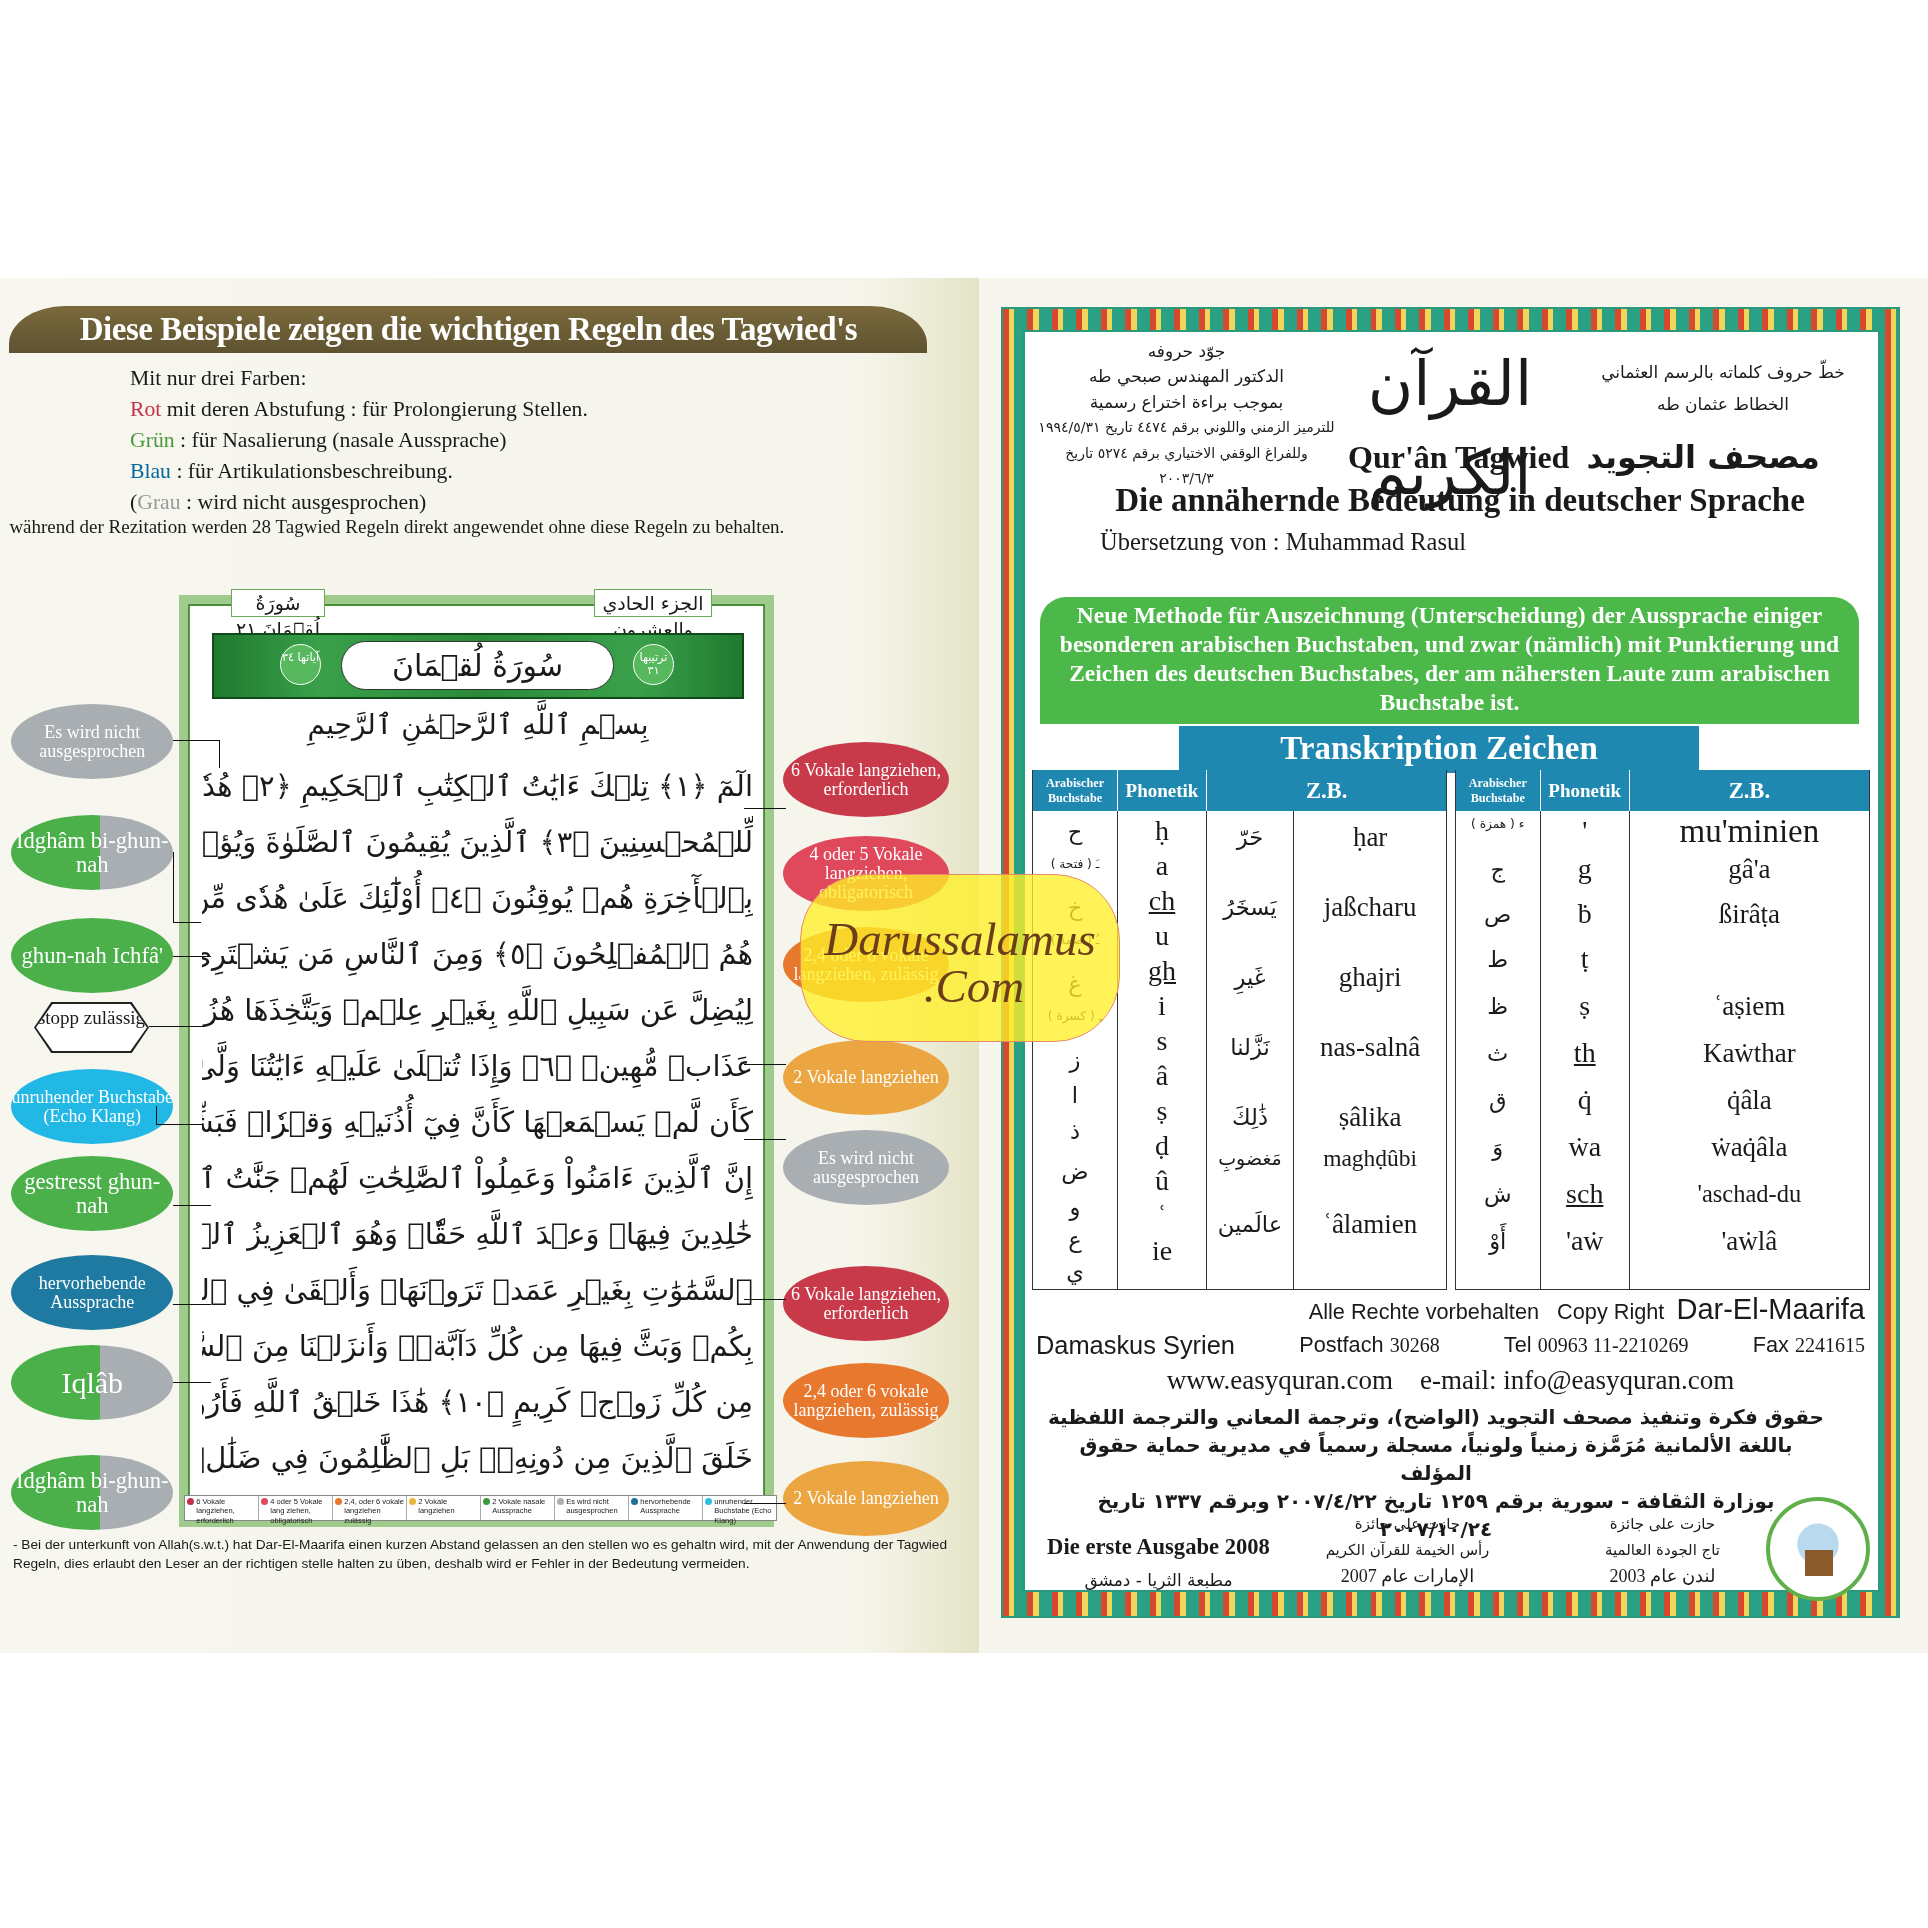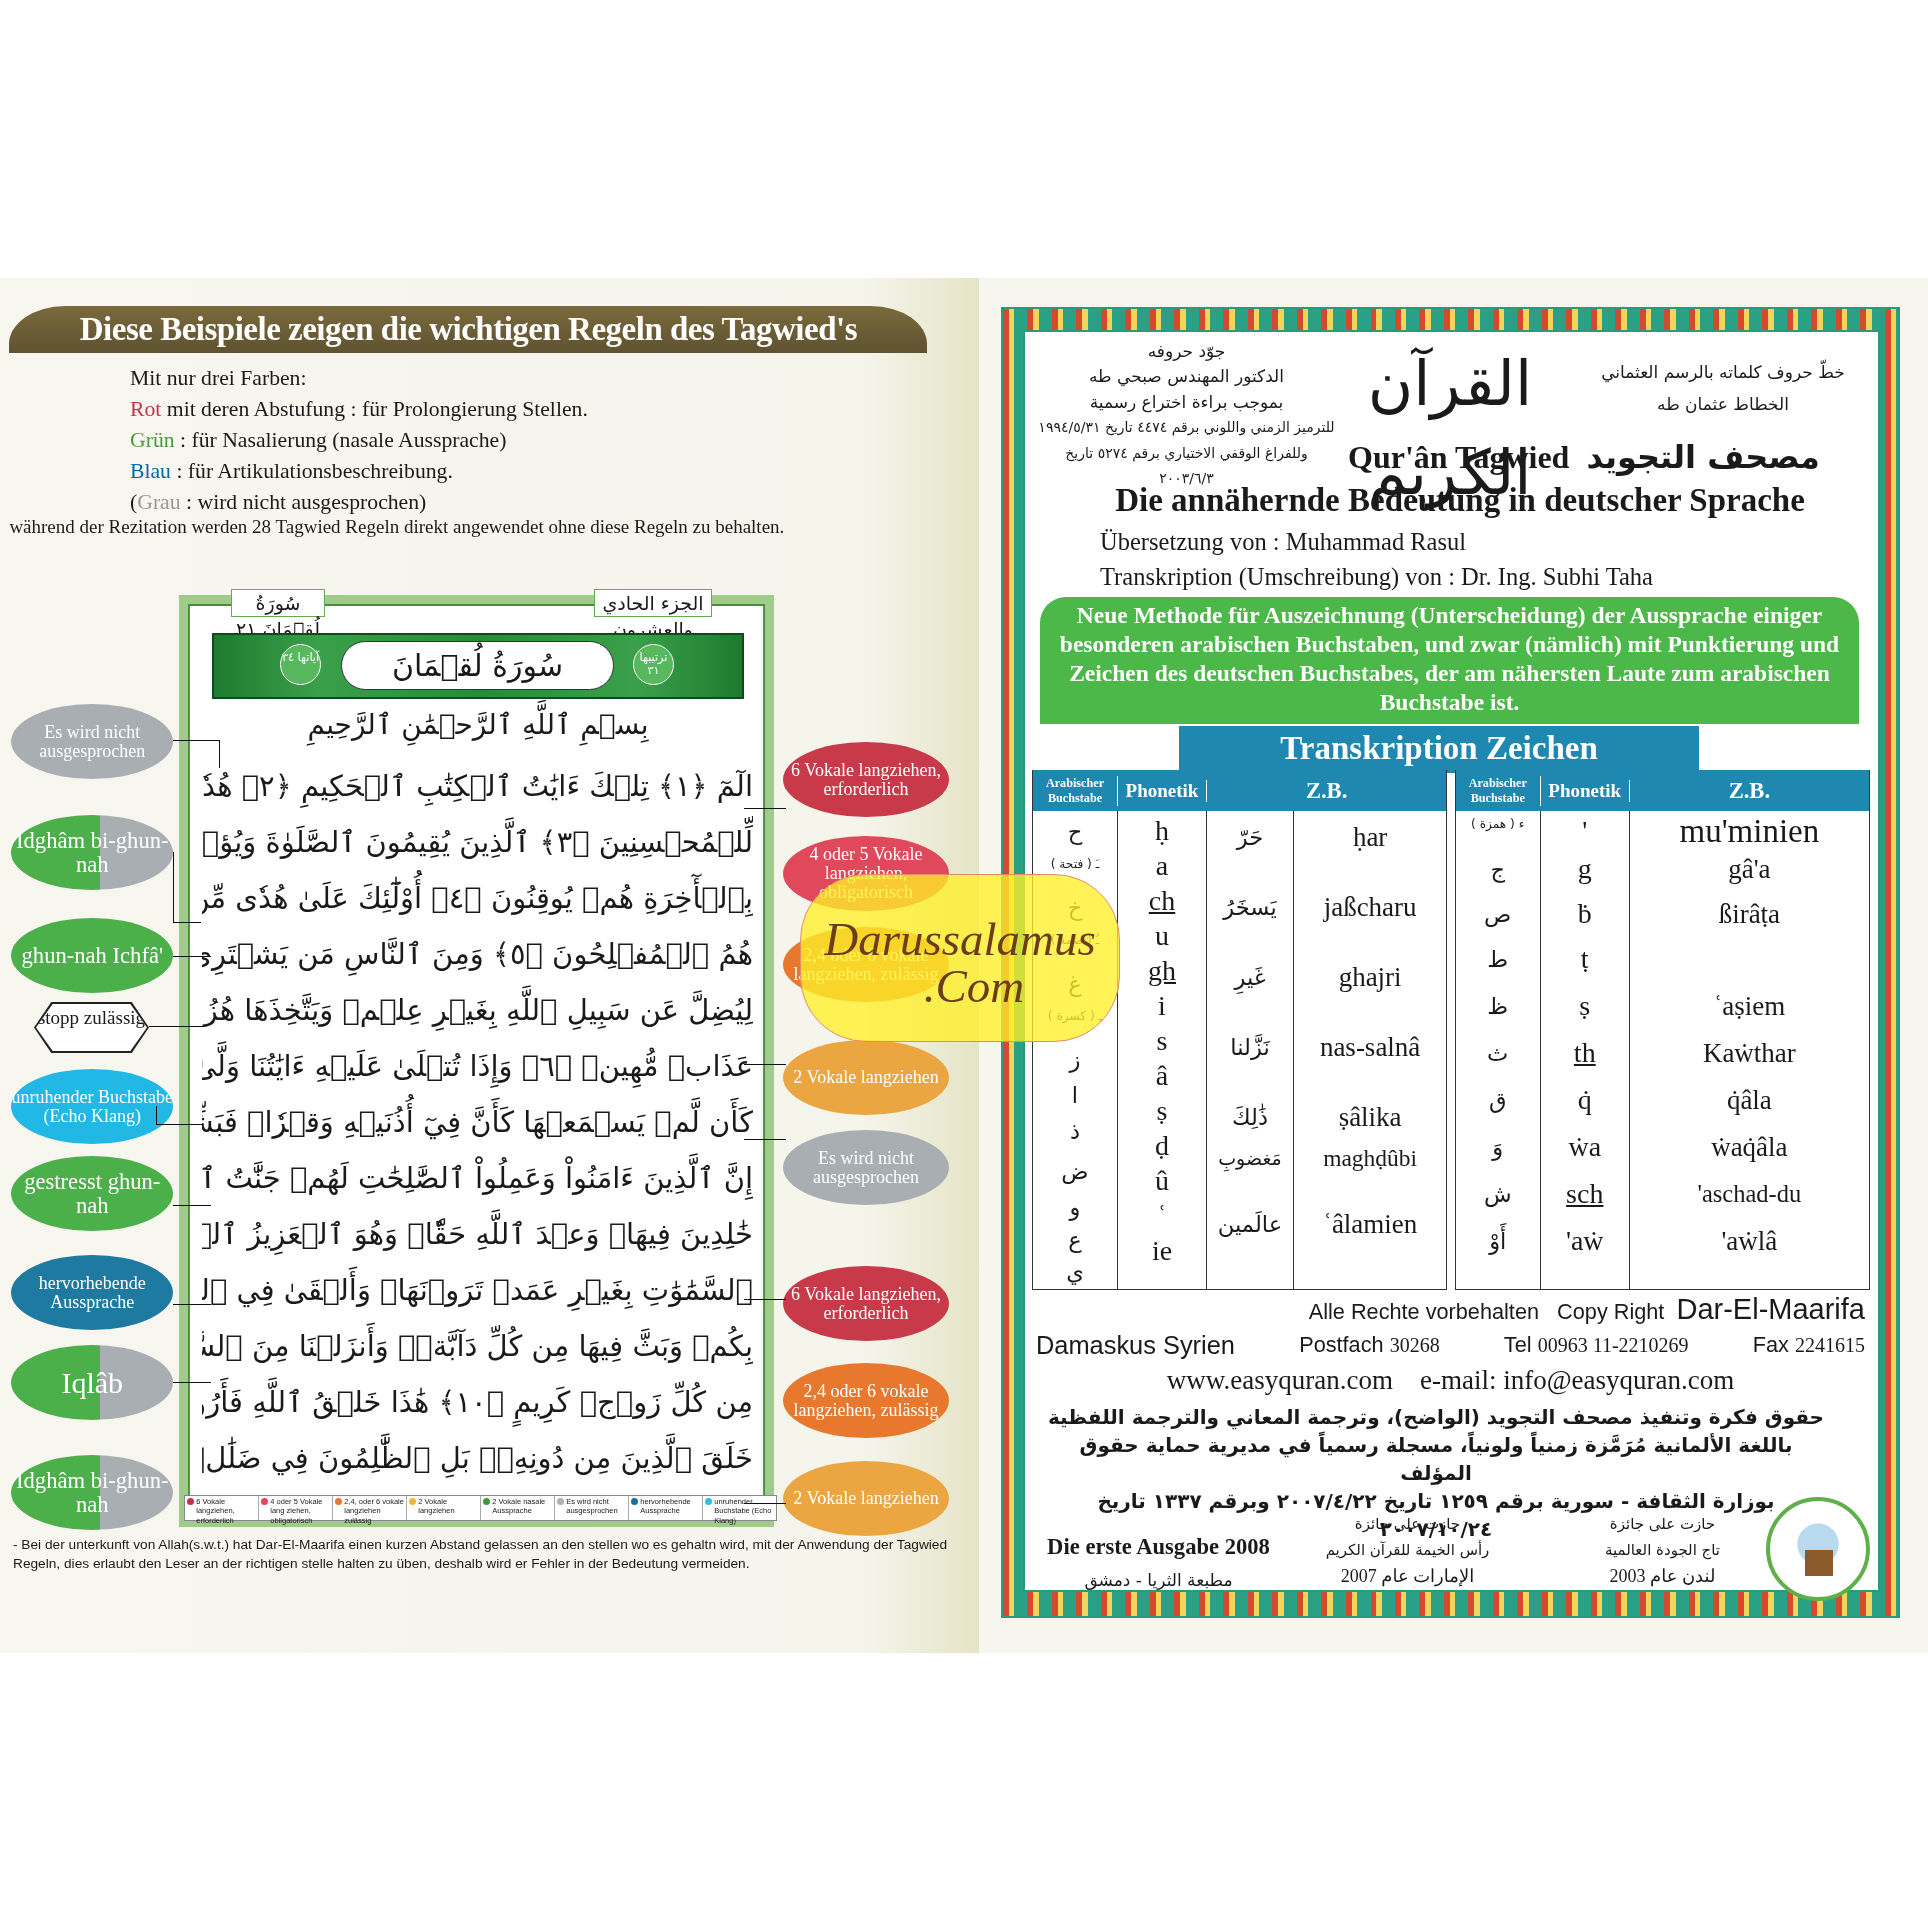--- a/index.html
+++ b/index.html
@@ -80,21 +80,21 @@
   .left-arabic-block { left: 1036px; top: 339px; width: 301px; font-size: 14px; line-height: 25.4px; }
   .right-arabic-block { left: 1582px; top: 356px; width: 282px; font-size: 17px; line-height: 32px; }
   .main-title-line { left: 1348px; top: 438px; width: 527px; font-size: 32px; font-weight: bold; font-family: "Liberation Serif", serif; }
   .main-title-line .ar { font-family: "DejaVu Sans", sans-serif; margin-left: 17px; }
   .subtitle { left: 1055px; top: 482px; width: 810px; text-align: center; font-size: 33px; font-weight: bold; font-family: "Liberation Serif", serif; }
   .trans-by { left: 1100px; top: 524px; font-size: 24.5px; line-height: 35px; font-family: "Liberation Serif", serif; }
   .green-box { left: 1040px; top: 597px; width: 819px; height: 127px; background: #4db84a; border-radius: 26px 26px 0 0; color: #fff; font-size: 23.5px; font-weight: bold; text-align: center; line-height: 29px; padding-top: 3.8px; font-family: "Liberation Serif", serif; }
   .blue-title { left: 1179px; top: 726px; width: 520px; height: 47px; background: #1e88b0; color: #fff; font-size: 33px; font-weight: bold; text-align: center; line-height: 45px; font-family: "Liberation Serif", serif; }
   .trans-table { left: 1032px; top: 770px; width: 838px; display: flex; gap: 7.5px; }
   .t-half { flex: 1; border: 1.9px solid #333; border-top: none; }
-  .t-head { display: flex; background: #1e88b0; color: #fff; font-weight: bold; height: 41px; align-items: center; }
+  .t-head { display: flex; background: #1e88b0; color: #fff; font-weight: bold; height: 41px; }
   .t-head div { border-right: 1.9px solid #fff; display: flex; align-items: center; justify-content: center; text-align: center; }
   .t-head .c1 { font-size: 12.2px; line-height: 15px; }
   .t-head .c2 { font-size: 19px; }
   .t-head .c3 { font-size: 22.6px; }
   .c1 { width: 85px; } .c2 { width: 89px; } .c3a { width: 87px; } .c3b { flex: 1; }
   .t-head .c3 { flex: 1; border-right: none; }
   .t-body { display: flex; height: 478px; background: #fff; }
   .t-col { border-right: 1.9px solid #333; display: flex; flex-direction: column; align-items: center; }
   .t-col:last-child { border-right: none; }
   .t-cell { font-size: 28px; line-height: 40px; height: 40px; text-align: center; white-space: nowrap; }
@@ -253,21 +253,20 @@
   <div>خطّ حروف كلماته بالرسم العثماني</div>
   <div>الخطاط عثمان طه</div>
 </div>
 
 <div class="rt main-title-line">
   <span>Qur'ân Tagwied</span><span class="ar">مصحف التجويد</span>
 </div>
 <div class="rt subtitle">Die annähernde Bedeutung in deutscher Sprache</div>
 <div class="rt trans-by">
   <div>Übersetzung von : Muhammad Rasul</div>
-  <div>Transkription (Umschreibung)  von : Dr. Ing. Subhi Taha</div>
 </div>
 
 <div class="rt green-box">Neue Methode für Auszeichnung (Unterscheidung) der Aussprache einiger besonderen arabischen Buchstaben, und zwar (nämlich) mit Punktierung und Zeichen des deutschen Buchstabes, der am nähersten Laute zum arabischen Buchstabe ist.</div>
 <div class="rt blue-title">Transkription Zeichen</div>
 
 <div class="rt trans-table">
 
   <div class="t-half">
     <div class="t-head">
       <div class="c1">Arabischer Buchstabe</div>

